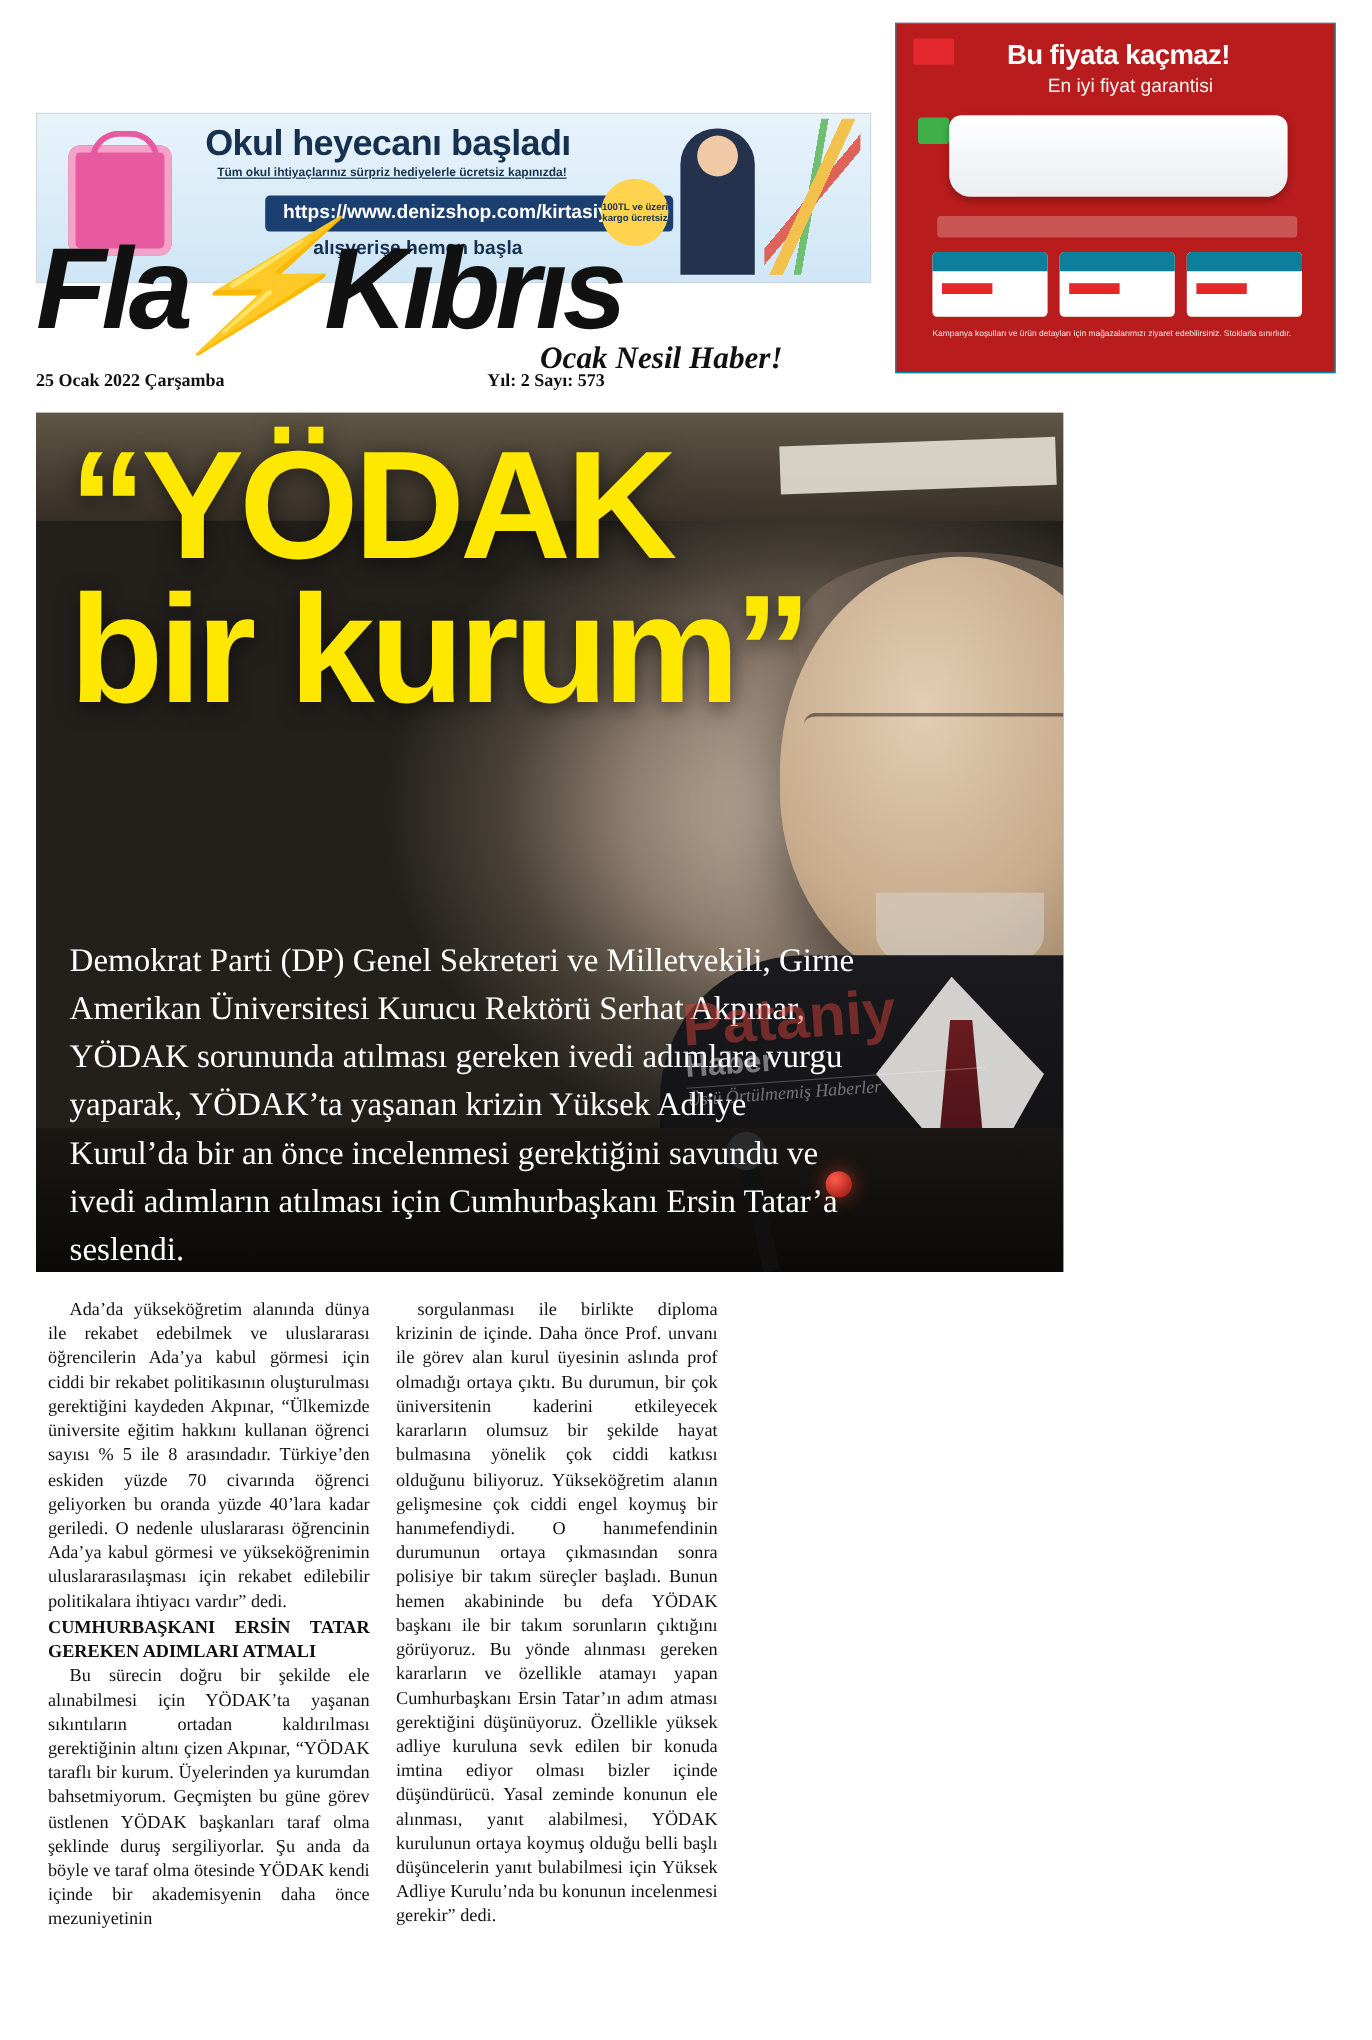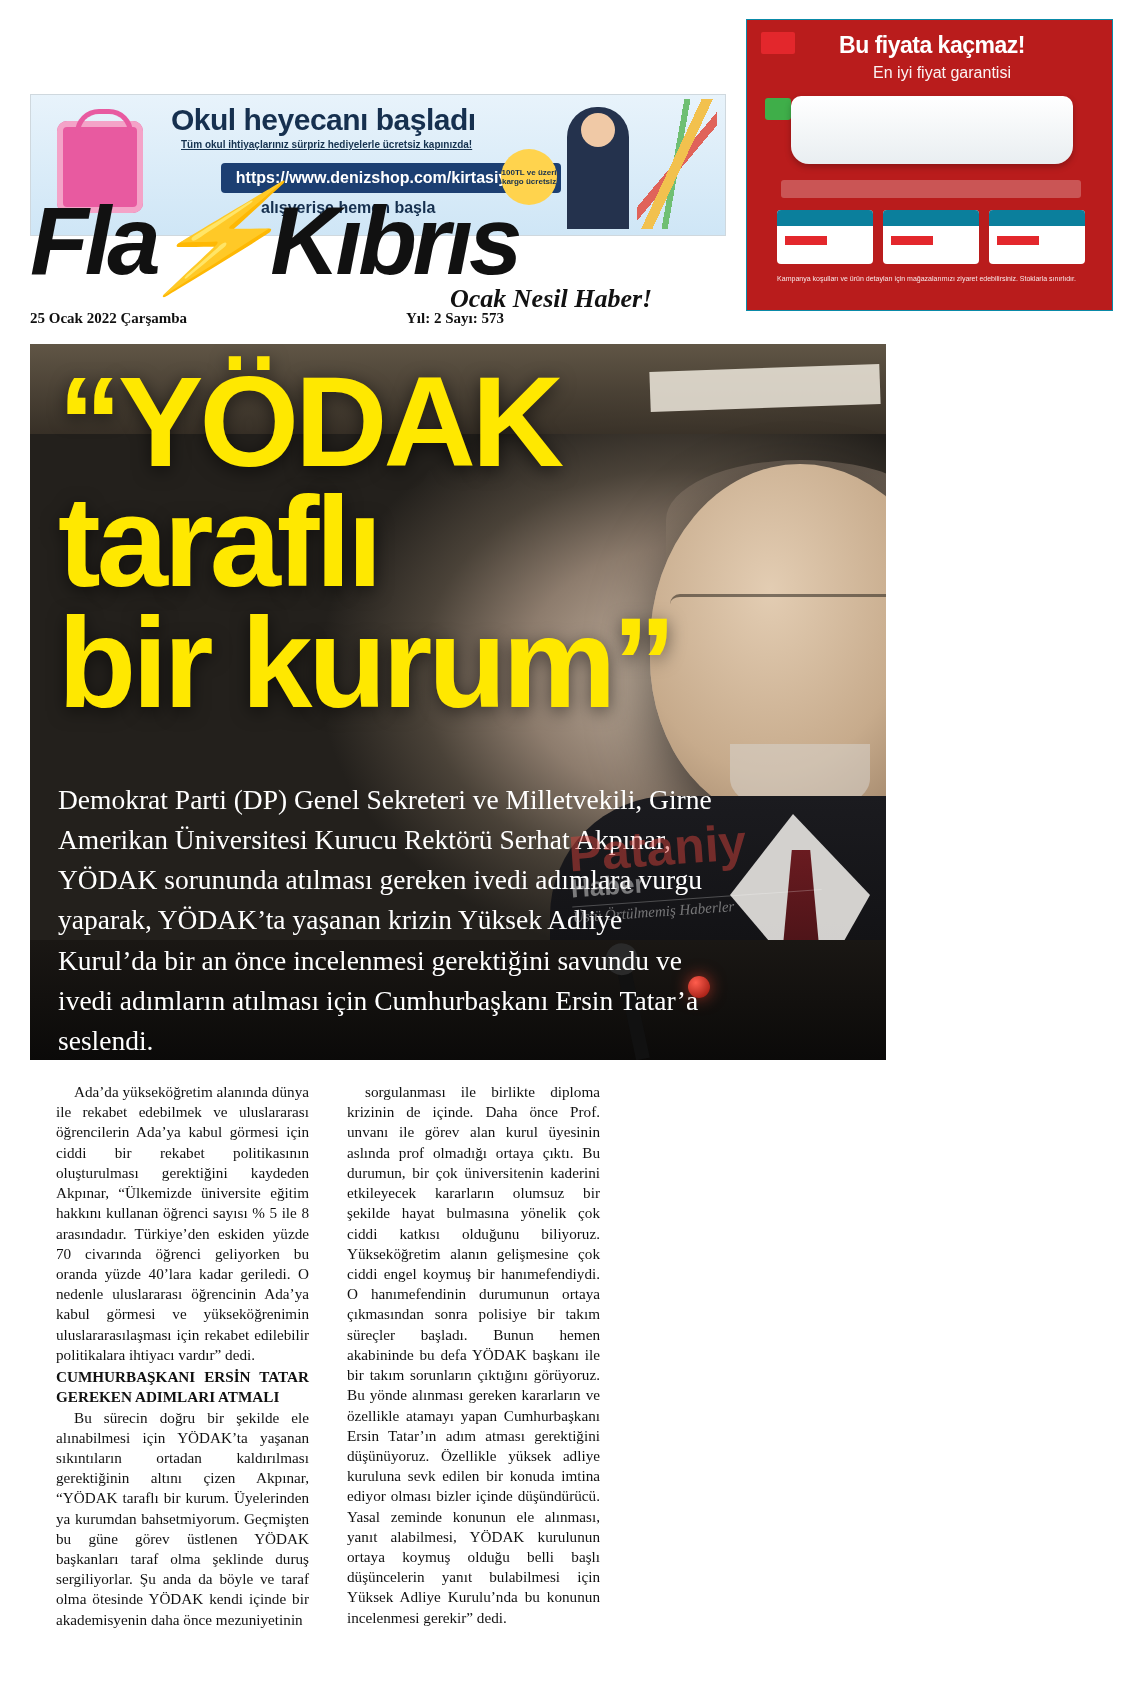--- a/index.html
+++ b/index.html
@@ -552,21 +552,20 @@
     gap: 22px;
     column-gap: 22px;
   }
   .col {
     width: 268px;
     font-family: "Liberation Serif", serif;
     font-size: 15.2px;
     line-height: 1.33;
     color: #111;
     text-align: justify;
-    margin-left: 16px;
   }
   .col p {
     margin: 0;
     text-indent: 18px;
   }
   .col p.sub {
     text-indent: 0;
     font-weight: 700;
     text-transform: uppercase;
     margin-top: 2px;
@@ -637,21 +636,20 @@
       <div class="shirt"></div>
       <div class="tie"></div>
       <div class="wood"></div>
       <div class="mic1"></div>
       <div class="mic2"></div>
       <div class="redlight"></div>
     </div>
 
     <div class="hero-title">
       <div>“YÖDAK</div>
-      <div>taraflı</div>
       <div>bir kurum”</div>
     </div>
 
     <div class="hero-lead">Demokrat Parti (DP) Genel Sekreteri ve Milletvekili, Girne Amerikan Üniversitesi Kurucu Rektörü Serhat Akpınar, YÖDAK sorununda atılması gereken ivedi adımlara vurgu yaparak, YÖDAK’ta yaşanan krizin Yüksek Adliye Kurul’da bir an önce incelenmesi gerektiğini savundu ve ivedi adımların atılması için Cumhurbaşkanı Ersin Tatar’a seslendi.</div>
 
     <div class="watermark">
       <div class="wm-main">Pataniy</div>
       <div class="wm-sub">Haber</div>
       <div class="wm-slogan">Üstü Örtülmemiş Haberler</div>
     </div>

